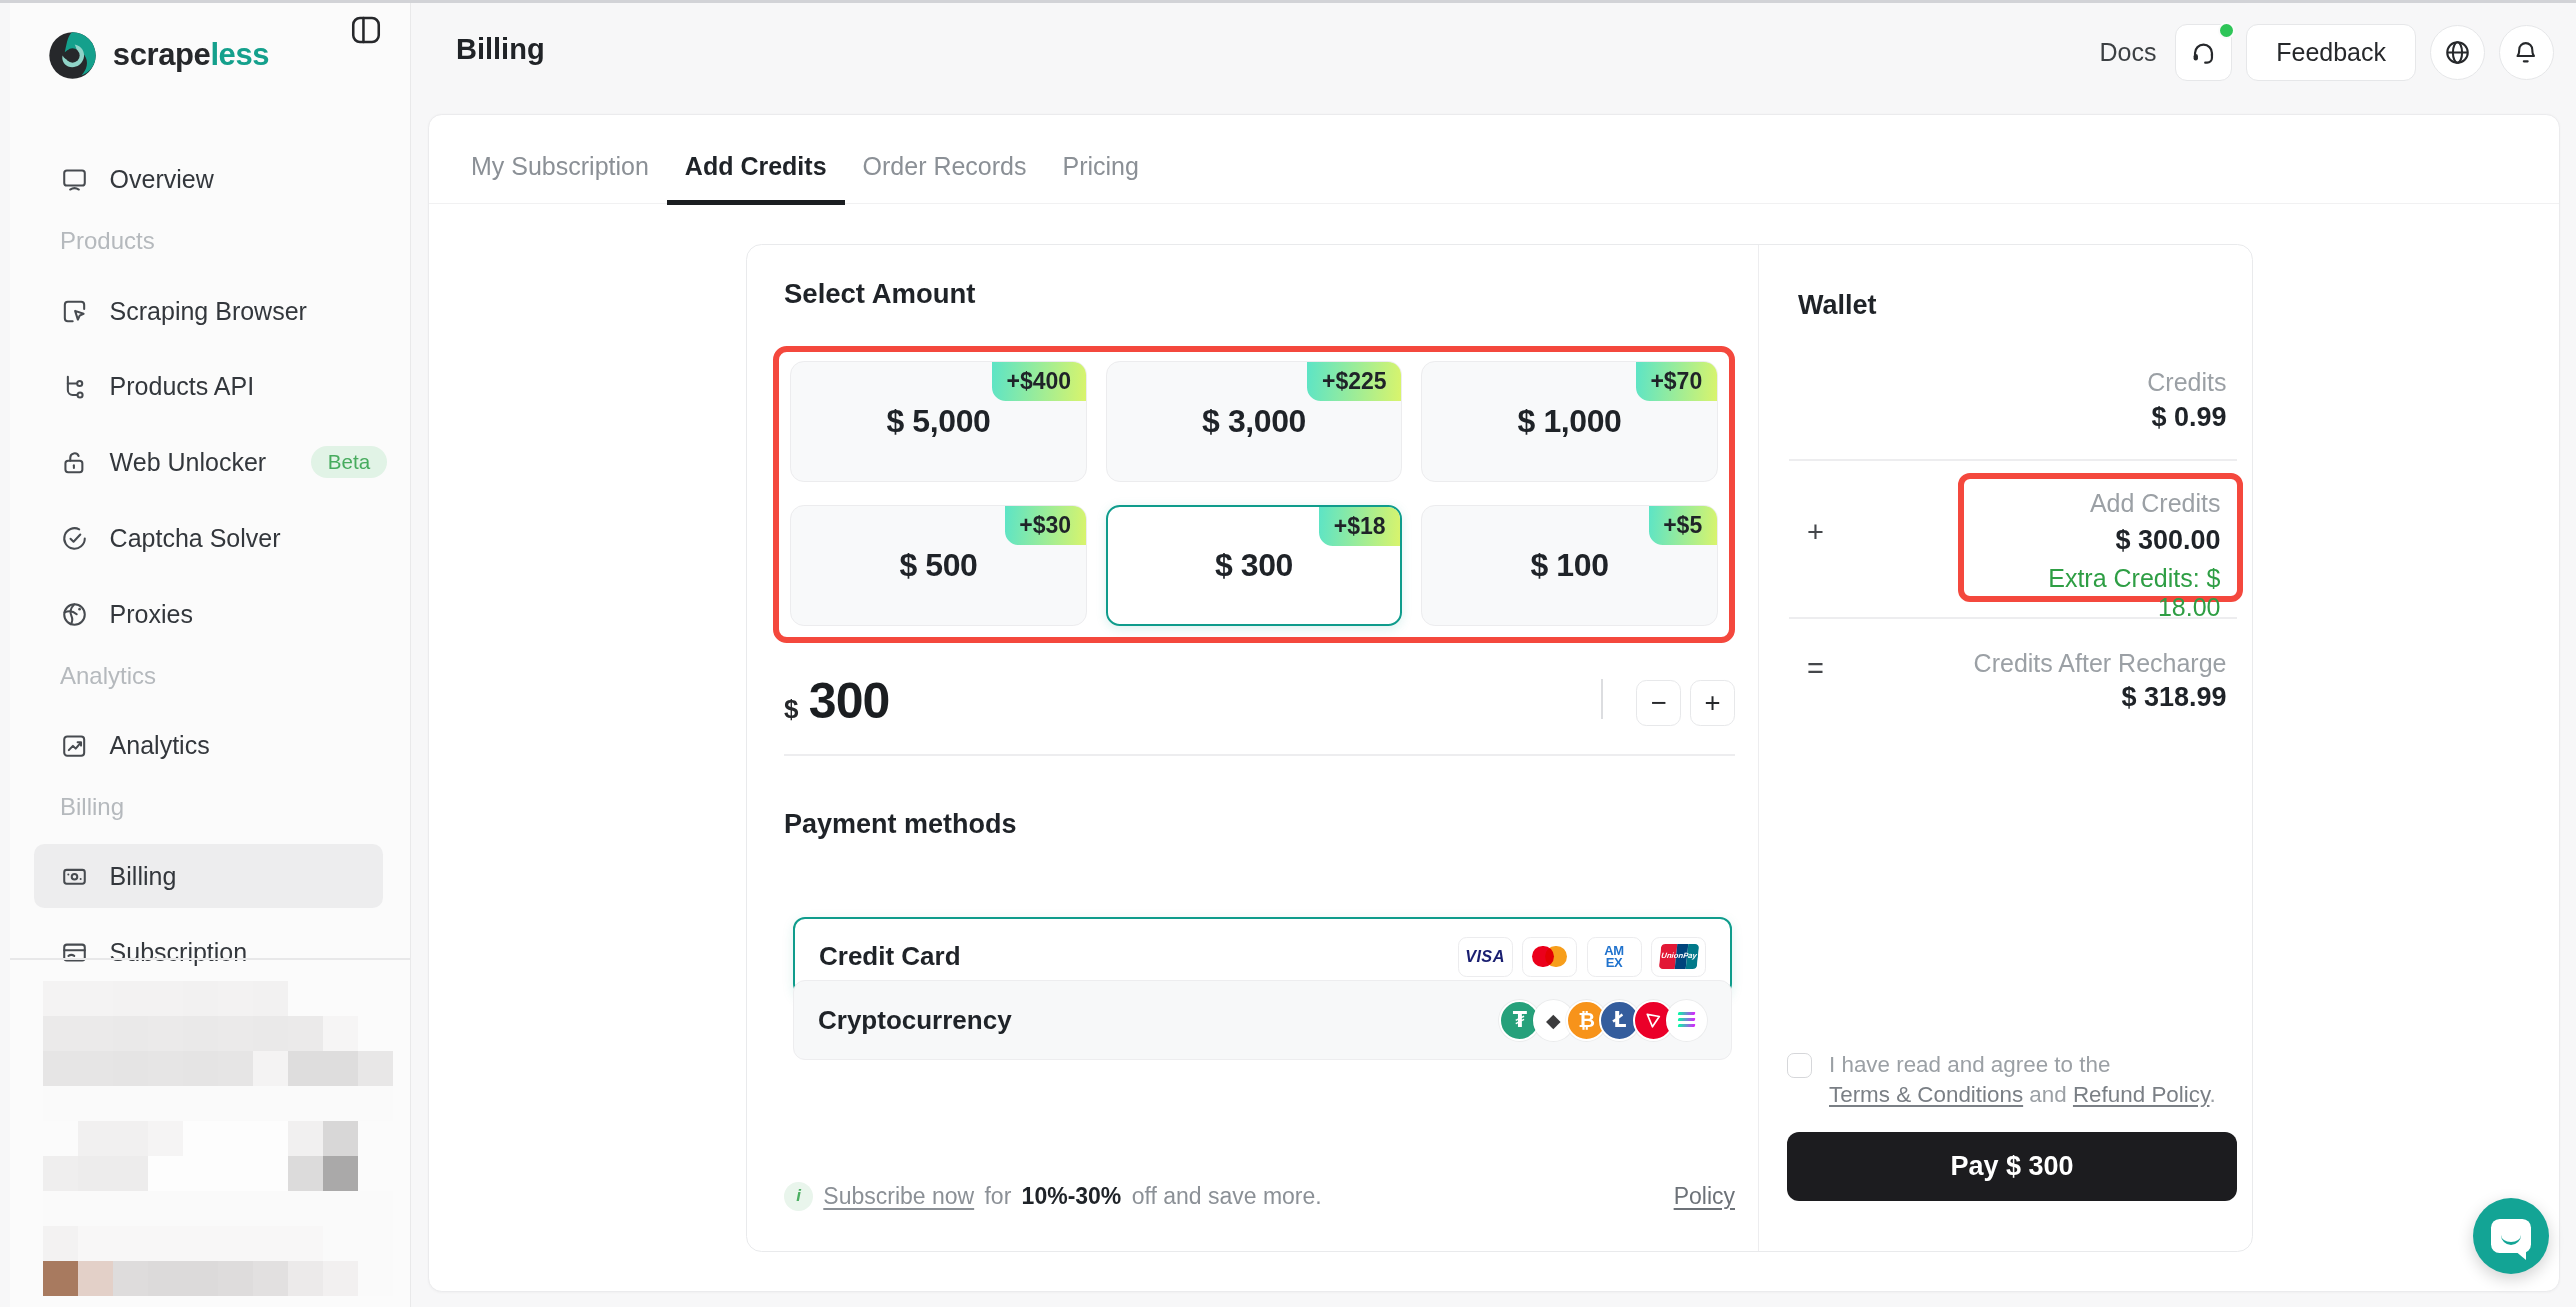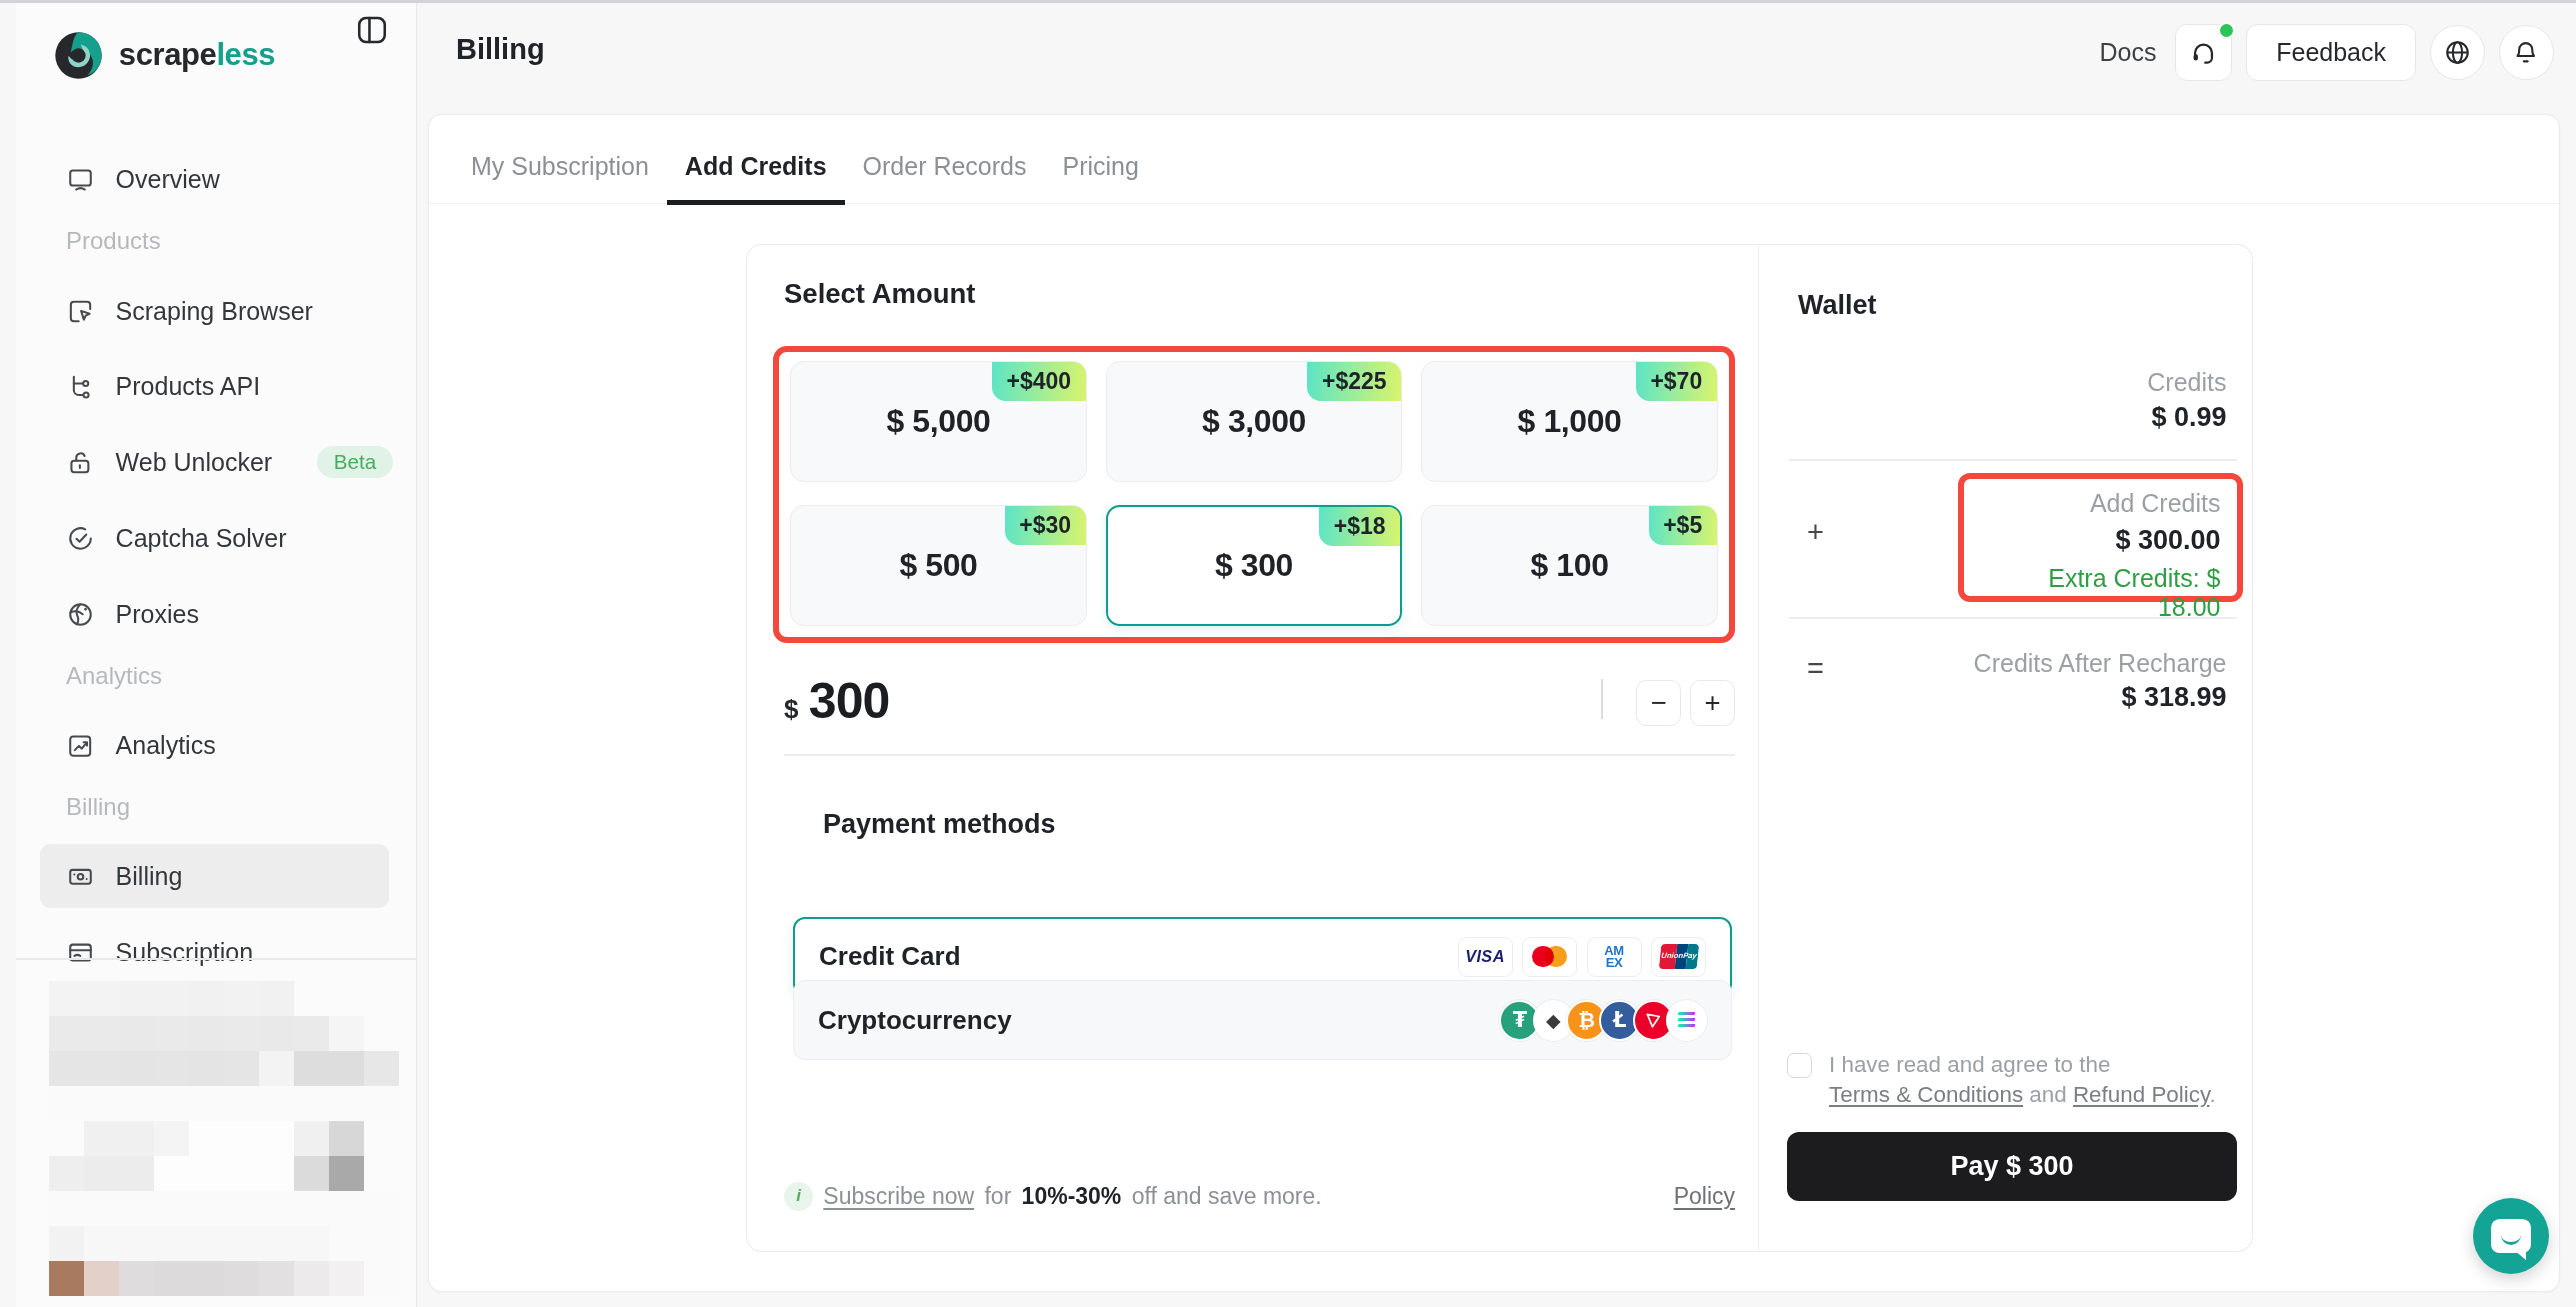--- a/index.html
+++ b/index.html
@@ -2,21 +2,21 @@
 <html style="font-size:13.8px"><head>
 <meta charset="utf-8">
 <style>
   * { margin:0; padding:0; box-sizing:border-box; }
   html,body { width:2576px; height:1308px; }
   body { font-family:"Liberation Sans", sans-serif; background:#f7f7f8; color:#222529; }
   .page { position:relative; width:2576px; height:1308px; overflow:hidden; background:#f7f7f8; }
   .topstrip { position:absolute; top:0; left:0; right:0; height:3.4px; background:#d2d3d7; z-index:50; }
 
   
-  .sidebar { position:absolute; left:16px; top:0; width:401px; height:1308px; background:#fbfbfb; border-right:1.7px solid #e9e9ea; z-index:10; }
+  .sidebar { position:absolute; left:10px; top:0; width:401px; height:1308px; background:#fbfbfb; border-right:1.7px solid #e9e9ea; z-index:10; }
   .logo-row { position:absolute; top:27.5px; left:36px; right:24px; height:55px; display:flex; align-items:center; }
   .logo-mark { width:53px; height:53px; }
   .logo-text { margin-left:13.8px; font-size:31px; font-weight:700; letter-spacing:-0.4px; color:#26282b; }
   .logo-text .less { color:#14a08c; }
   .panel-toggle { position:absolute; right:26px; top:12px; width:36px; height:36px; cursor:pointer; }
   .nav-row { position:absolute; left:0; right:0; height:76px; display:flex; align-items:center; padding-left:50px; gap:20.6px; cursor:pointer; }
   .nav-row .lbl { font-size:25px; color:#33373c; }
   .nav-section { position:absolute; left:50px; font-size:24px; color:#b5b9bd; }
   .active-pill { position:absolute; left:24px; right:27.5px; top:844px; height:64px; background:#ededee; border-radius:10.3px; }
   .beta { margin-left:24px; background:#e1f3e6; color:#47ab5e; font-size:20.6px; padding:4.3px 17px; border-radius:860px; }
@@ -50,21 +50,21 @@
   .amt-card.selected { background:#fff; border:2.6px solid #0f9c8c; box-shadow:0 2.6px 10.3px rgba(15,156,140,.14); }
   .amt-val { font-size:32px; font-weight:600; color:#1f2328; letter-spacing:-0.4px; }
   .bonus { position:absolute; top:0; right:0; height:39px; padding:0 14.6px; display:flex; align-items:center; font-size:23px; font-weight:600; color:#1f2328; background:linear-gradient(95deg,#5ce4c6 0%,#d9f46c 100%); border-radius:0 10.3px 0 13.8px; }
 
   .amount-line { position:absolute; left:37px; top:427px; display:flex; align-items:baseline; }
   .cur { font-size:26px; font-weight:600; color:#26282b; }
   .amount-value { font-size:50px; font-weight:700; color:#1b1e21; margin-left:10.3px; letter-spacing:-0.9px; }
   .caret-div { position:absolute; left:854px; top:434px; width:1.7px; height:40px; background:#dcdde0; }
   .stepper { position:absolute; top:435px; width:45px; height:46px; background:#fff; border:1.7px solid #e7e8ea; border-radius:10.3px; font-size:27.5px; color:#26282b; display:flex; align-items:center; justify-content:center; cursor:pointer; }
   .hr { position:absolute; left:37px; width:951px; height:1.7px; background:#ededef; }
-  .pm-title { position:absolute; left:37px; top:564px; font-size:27px; font-weight:700; color:#1f2328;margin-left:39px; }
+  .pm-title { position:absolute; left:37px; top:564px; font-size:27px; font-weight:700; color:#1f2328; }
 
   .pm-row { position:absolute; left:46px; width:939px; display:flex; align-items:center; padding:0 24px; border-radius:12px; cursor:pointer; }
   .pm-row.credit { top:634px; height:79px; background:#fff; border:2.6px solid #0f9c8c; box-shadow:0 3.4px 12px rgba(15,156,140,.13);margin-top:38px; }
   .pm-row.crypto { top:735px; height:80px; background:#f7f8f9; border:1.7px solid #ededef; }
   .pm-label { font-size:26px; font-weight:600; color:#1f2328; }
   .chips { margin-left:auto; display:flex; gap:9.5px; }
   .chip { width:55px; height:40px; background:#fff; border:1.7px solid #ececee; border-radius:8.6px; display:flex; align-items:center; justify-content:center; overflow:hidden; }
   .visa-t { font-size:16.3px; font-weight:900; font-style:italic; color:#1a1f71; letter-spacing:0.4px; }
   .mc { display:flex; }
   .mc i { width:21.5px; height:21.5px; border-radius:50%; display:block; }

